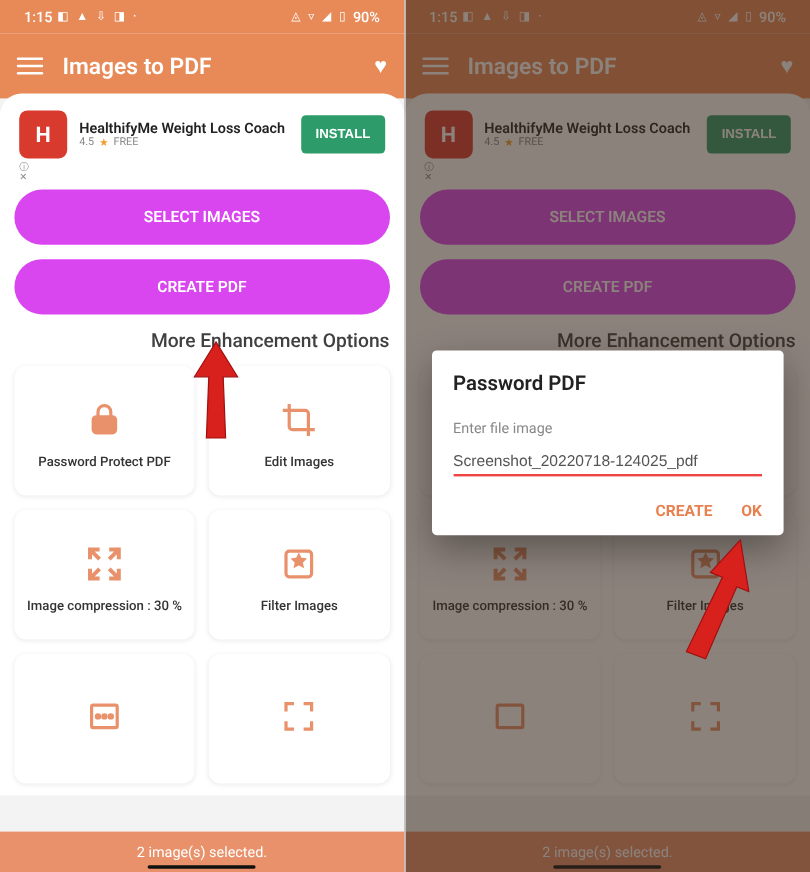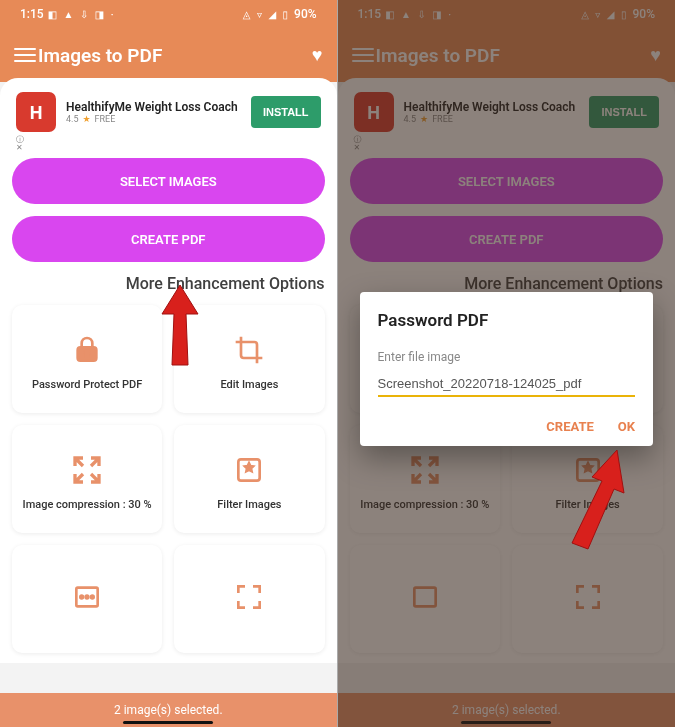--- a/index.html
+++ b/index.html
@@ -36,21 +36,21 @@
   .status-icons { font-size: 10px; letter-spacing: 2px; }
 
   
   .app-bar {
     height: 54px;
     background: #e78a57;
     display: flex;
     align-items: center;
     padding: 0 14px;
     color: #fff;
-    gap: 2px;
+    gap: 16px;
   }
   .hamburger { width: 22px; display: flex; flex-direction: column; gap: 4px; cursor: pointer; }
   .hamburger span { height: 2px; background: #fff; border-radius: 1px; }
   .app-title { font-size: 19px; font-weight: 600; flex: 1; }
   .heart-icon { font-size: 18px; }
 
   
   .main-card {
     background: #fff;
     border-radius: 18px 18px 0 0;
@@ -169,21 +169,21 @@
     border-radius: 4px;
     box-shadow: 0 12px 30px rgba(0,0,0,0.35);
     padding: 18px 18px 8px 18px;
   }
   .dialog-title { font-size: 17px; font-weight: 600; color: #222; margin-bottom: 20px; }
   .dialog-hint { font-size: 12px; color: #888; margin-bottom: 8px; }
   .dialog-input {
     font-size: 13px;
     color: #555;
     border: none;
-    border-bottom: 2px solid #eab308;
+    border-bottom: 2px solid #ef4444;
     padding: 4px 0;
     width: 100%;
     outline: none;
   }
   .dialog-actions {
     display: flex;
     justify-content: flex-end;
     gap: 24px;
     margin-top: 22px;
     padding-bottom: 4px;

